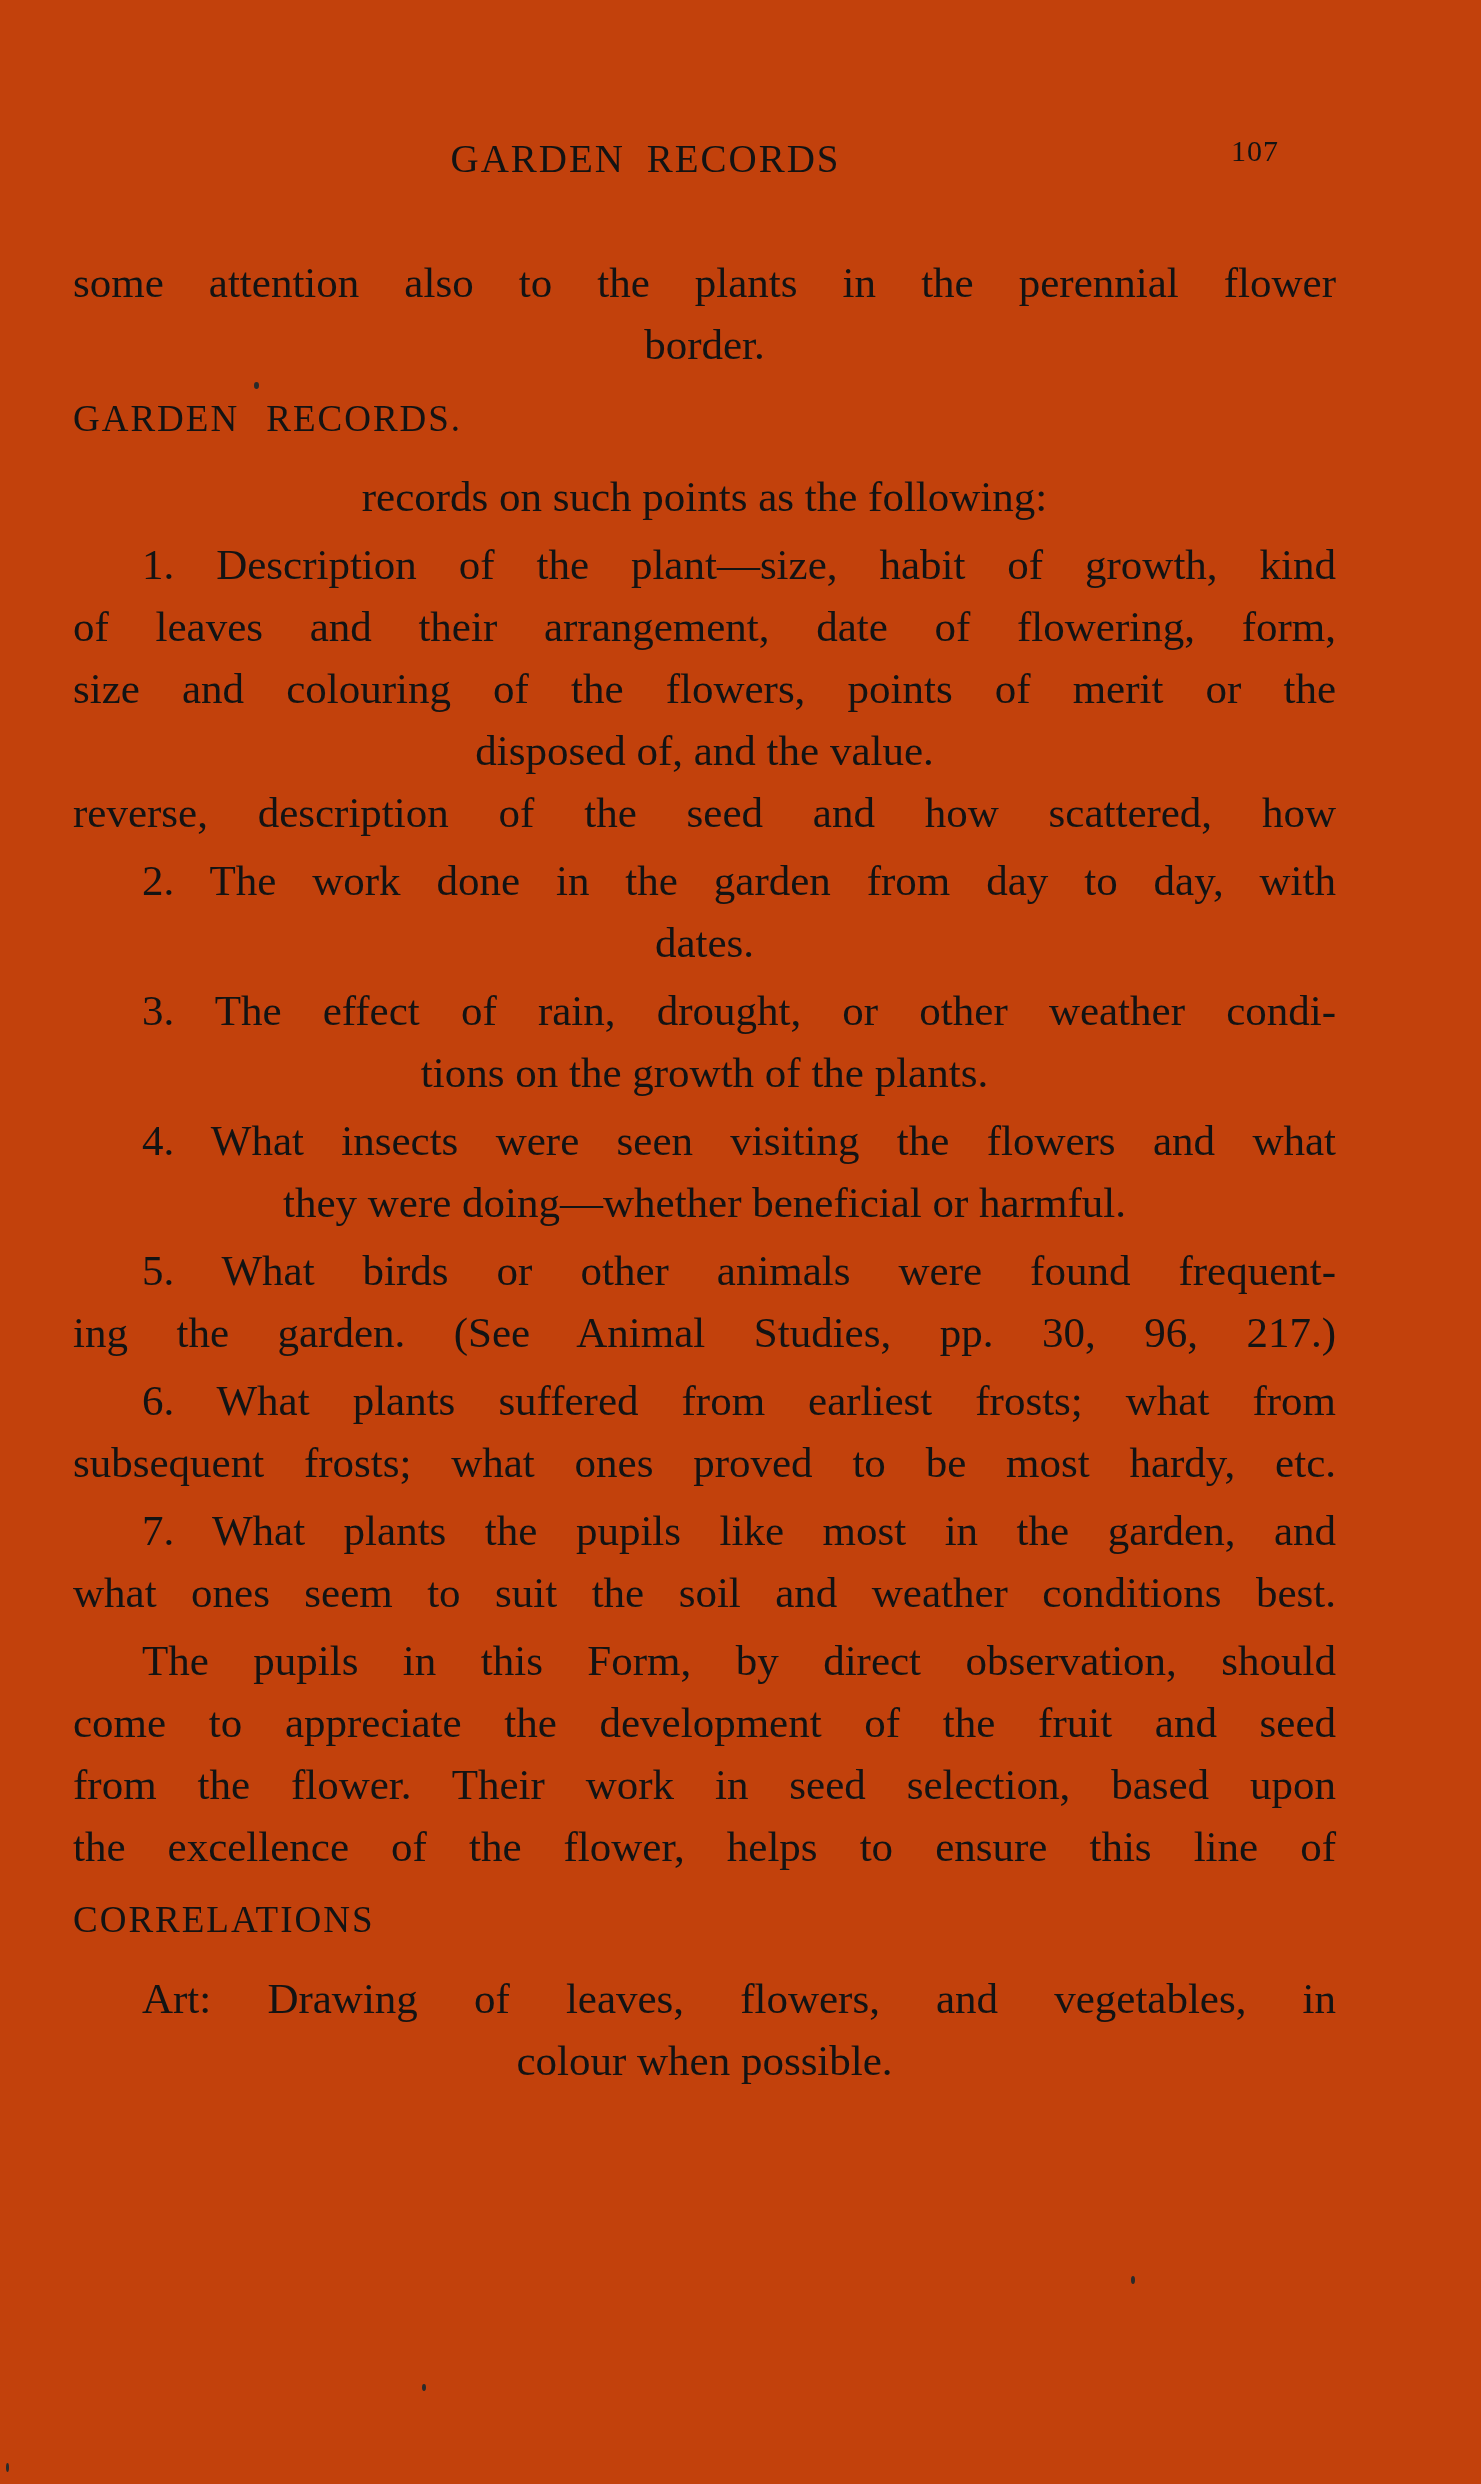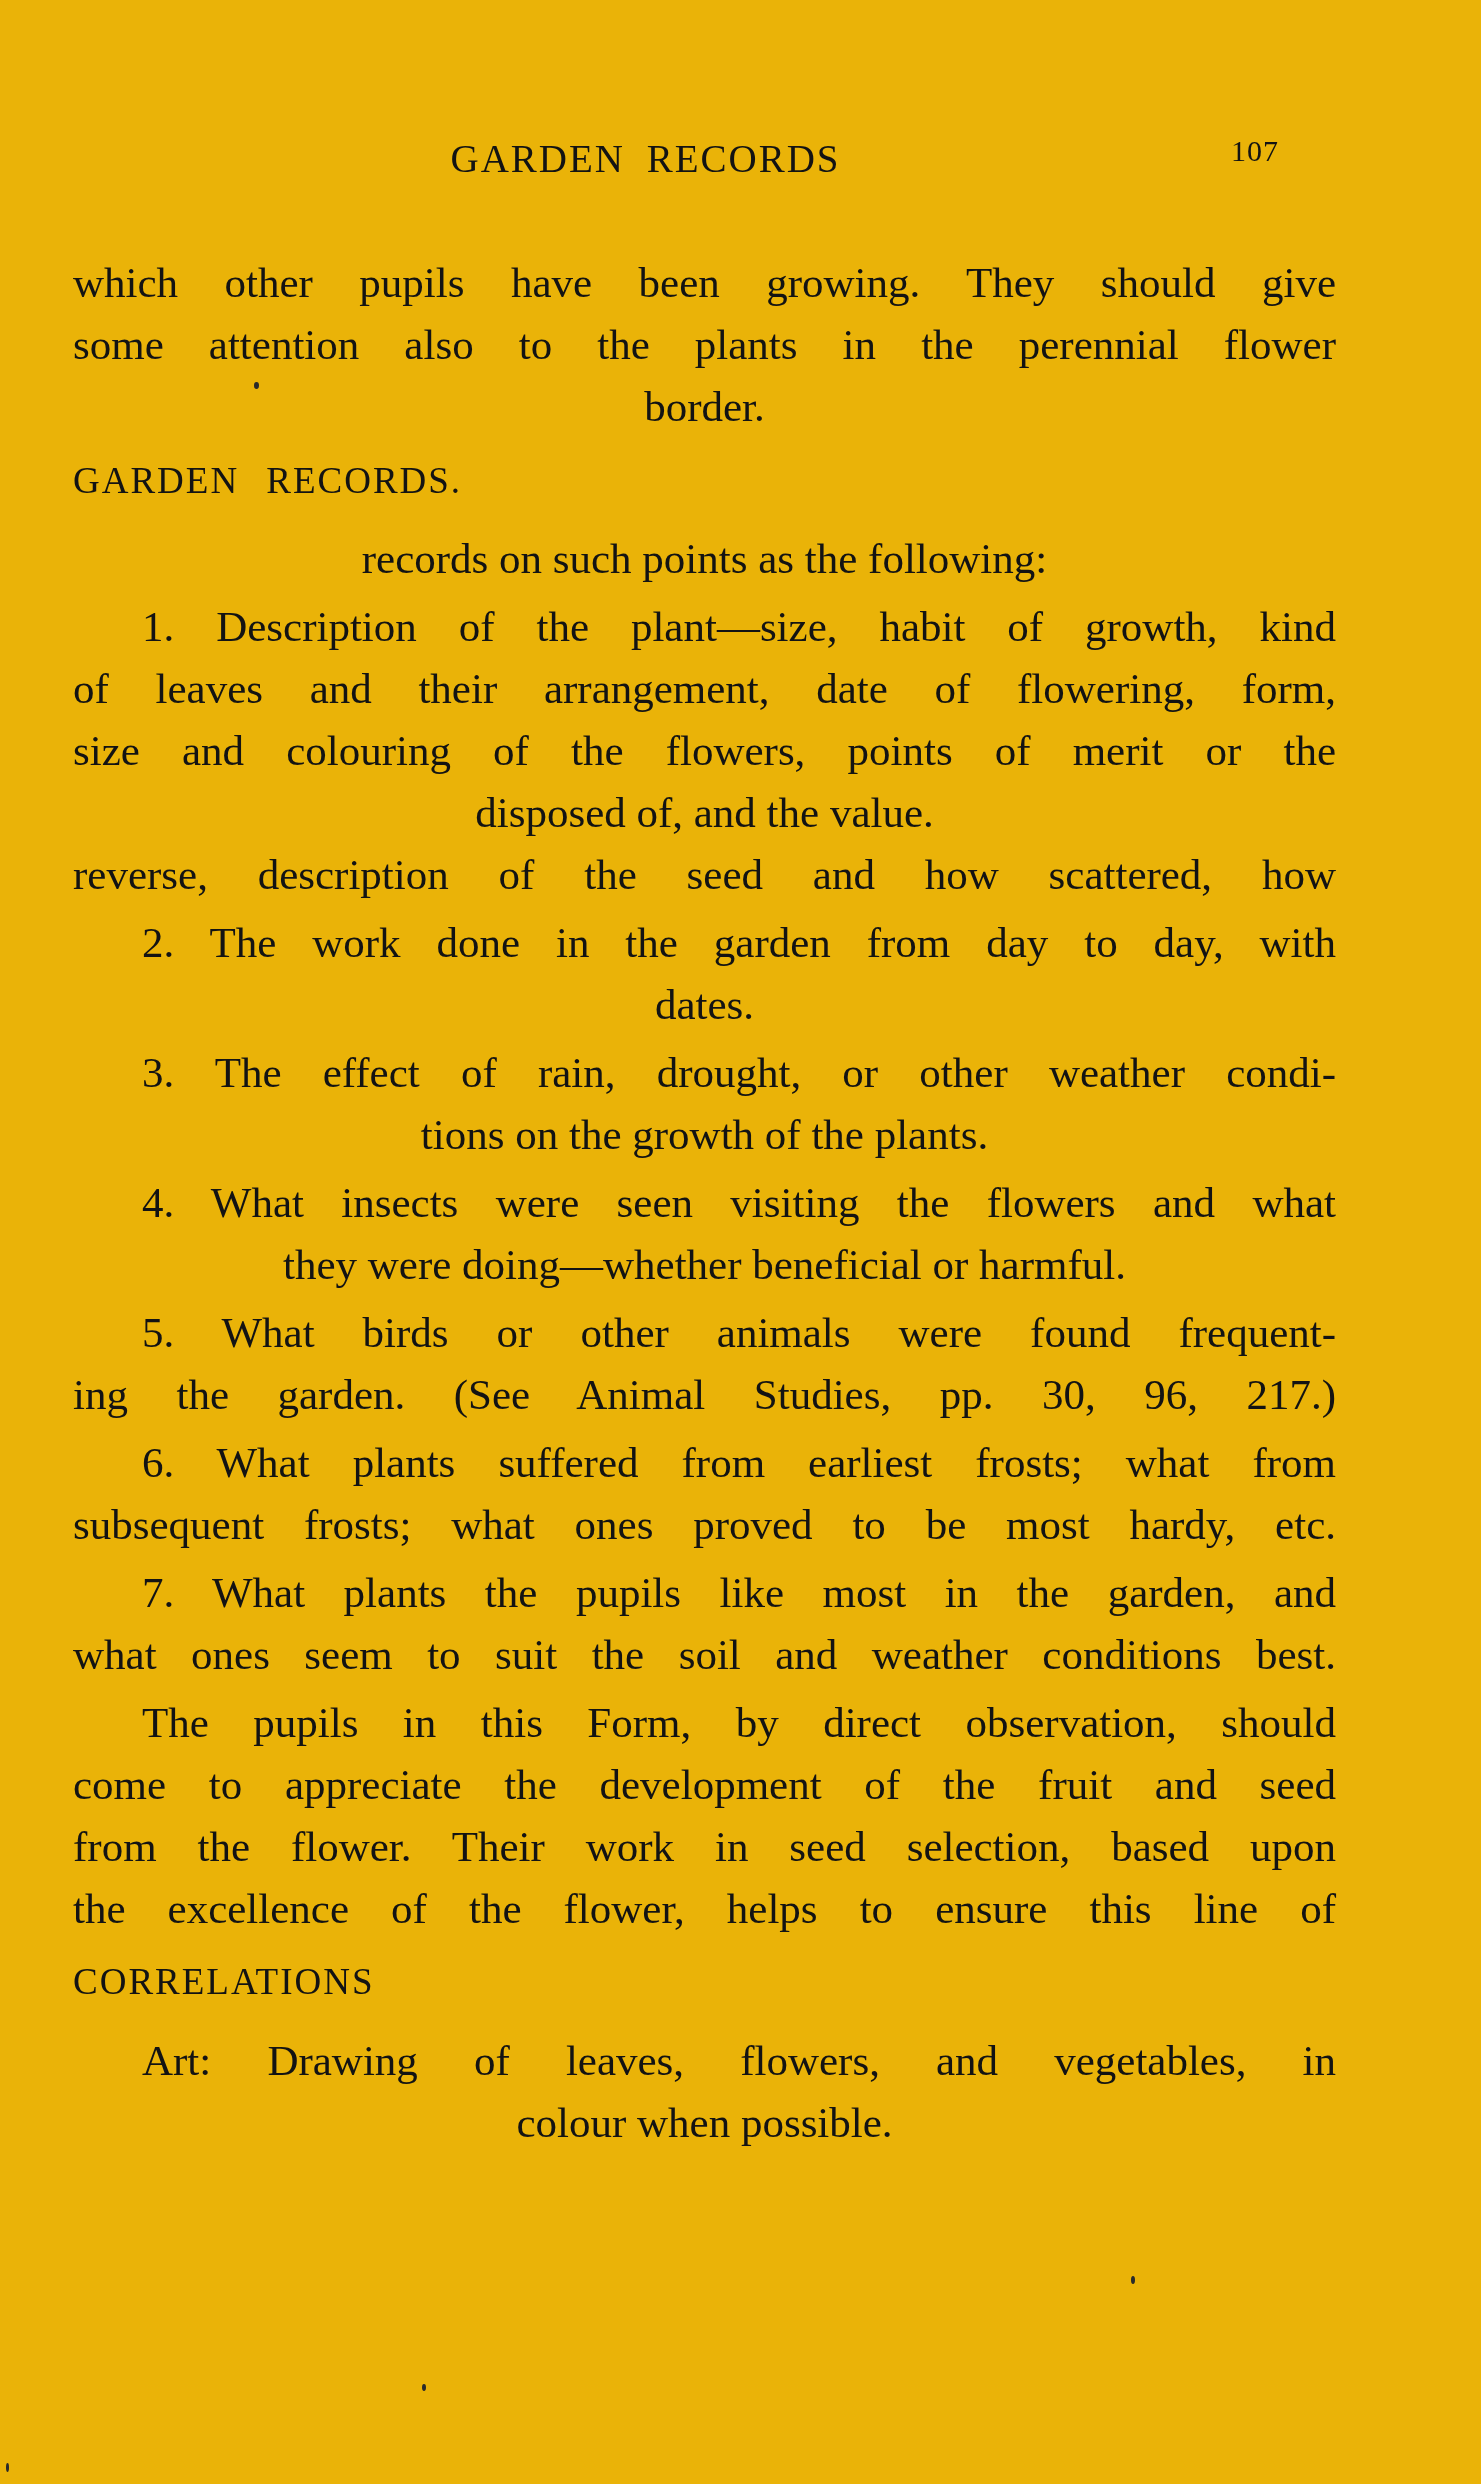--- a/index.html
+++ b/index.html
@@ -4,21 +4,21 @@
 <style>
   html, body {
     margin: 0;
     padding: 0;
     background: #ffffff;
   }
   .page {
     position: relative;
     width: 1482px;
     height: 2484px;
-    background: #eab308;
+    background: #c2410c;
     color: #131313;
     font-family: "Liberation Serif", "DejaVu Serif", serif;
     overflow: hidden;
   }
   
   .running-header {
     position: absolute;
     left: 73px;
     top: 136px;
     width: 1263px;
@@ -82,21 +82,20 @@
 
 <div class="page">
 
   <div class="running-header">
     <div class="running-title">GARDEN RECORDS</div>
     <div class="page-number">107</div>
   </div>
 
   <div class="page-body">
       <div class="para">
-        <div class="line j">which other pupils have been growing.  They should give</div>
         <div class="line j">some attention also to the plants in the perennial flower</div>
         <div class="line">border.</div>
       </div>
       <div class="section-heading">GARDEN RECORDS.</div>
       <div class="para">
         <div class="line">records on such points as the following:</div>
       </div>
       <div class="para">
         <div class="line j first">1.  Description of the plant—size, habit of growth, kind</div>
         <div class="line j">of leaves and their arrangement, date of flowering, form,</div>

